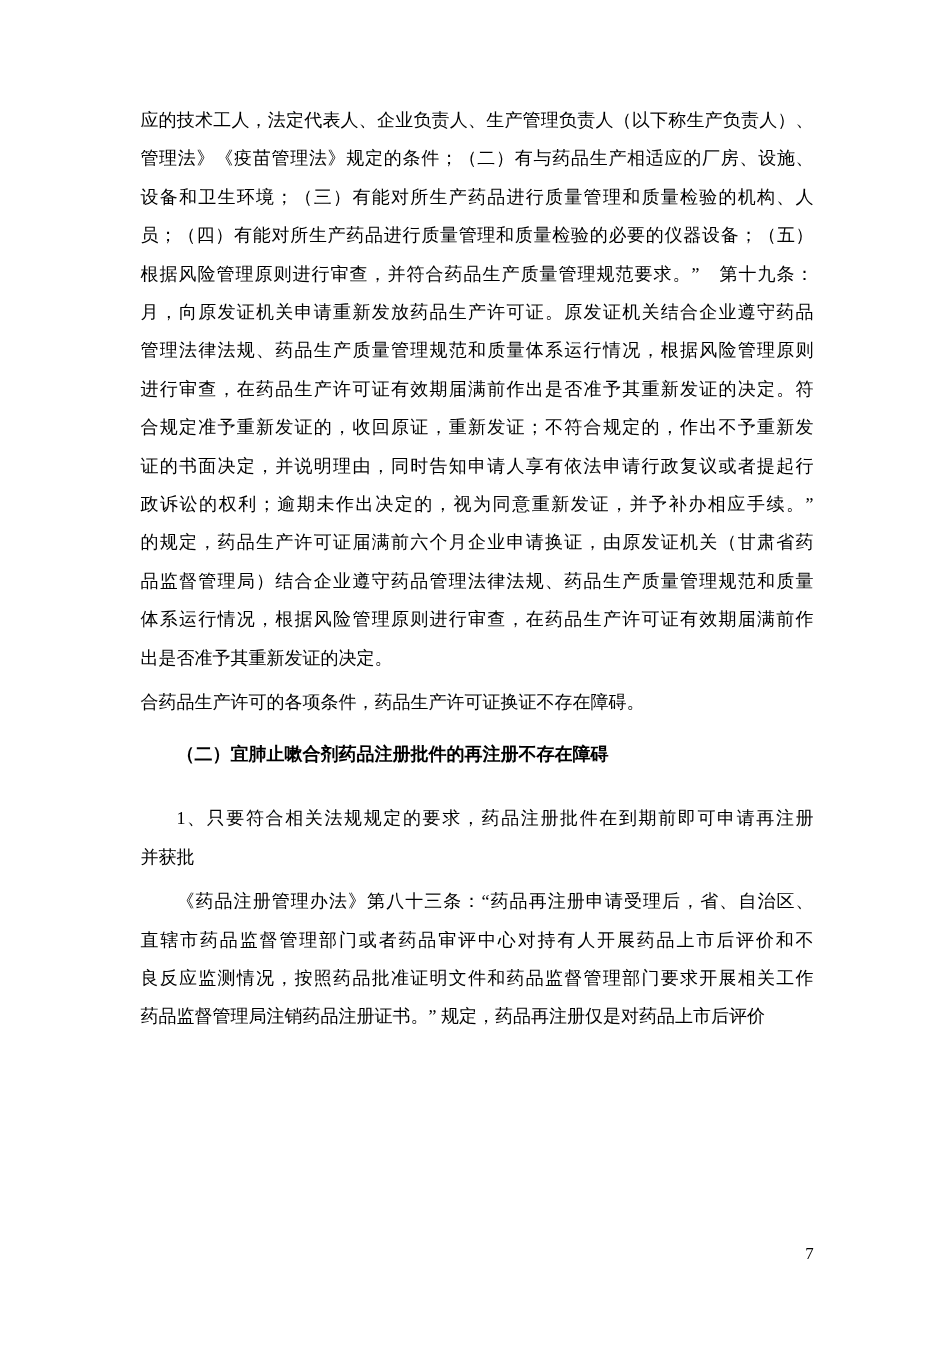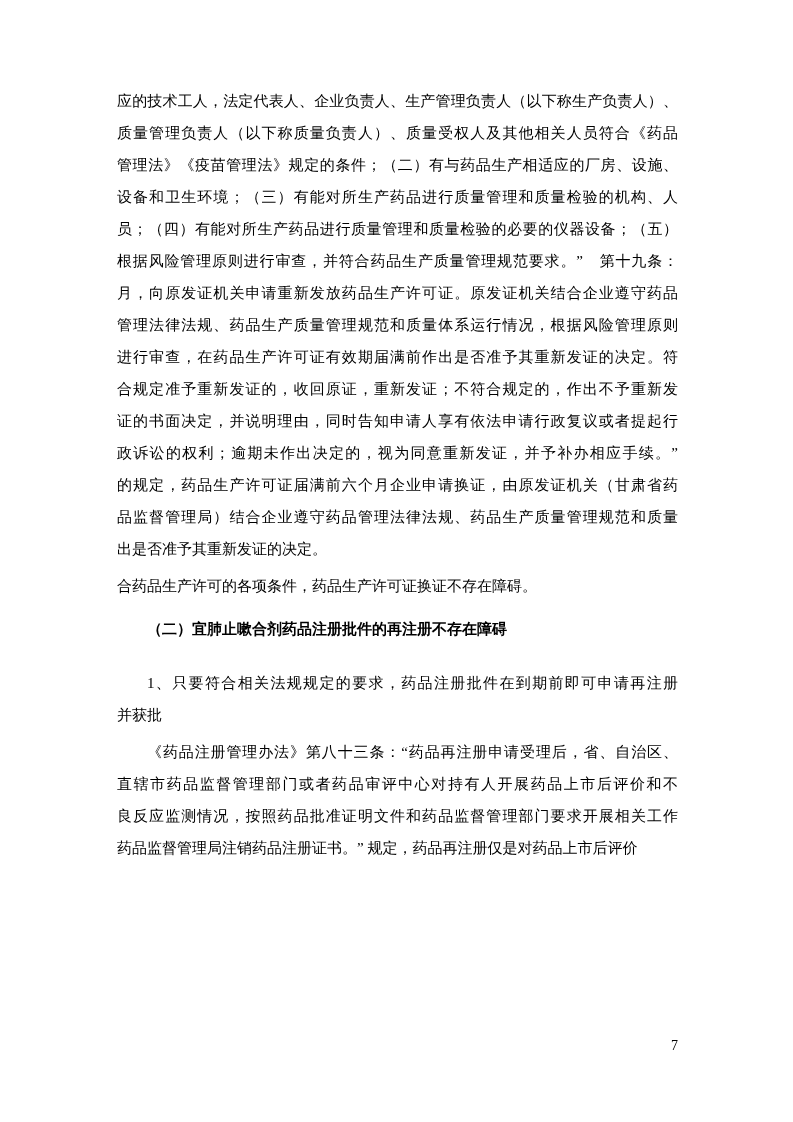--- a/index.html
+++ b/index.html
@@ -58,33 +58,33 @@
     color: #000000;
   }
 </style>
 </head>
 <body>
 
 <div class="page">
   <div class="body-text">
       <div class="para body">
         <div class="line first">应的技术工人，法定代表人、企业负责人、生产管理负责人（以下称生产负责人）、</div>
-        <div class="line">质量管理负责人（以下称质量负责人）、质量受权人及其他相关人员符合《药品</div>
         <div class="line">管理法》《疫苗管理法》规定的条件；（二）有与药品生产相适应的厂房、设施、</div>
         <div class="line">设备和卫生环境；（三）有能对所生产药品进行质量管理和质量检验的机构、人</div>
         <div class="line">员；（四）有能对所生产药品进行质量管理和质量检验的必要的仪器设备；（五）</div>
         <div class="line">根据风险管理原则进行审查，并符合药品生产质量管理规范要求。”　第十九条：</div>
         <div class="line">月，向原发证机关申请重新发放药品生产许可证。原发证机关结合企业遵守药品</div>
         <div class="line">管理法律法规、药品生产质量管理规范和质量体系运行情况，根据风险管理原则</div>
         <div class="line">进行审查，在药品生产许可证有效期届满前作出是否准予其重新发证的决定。符</div>
         <div class="line">合规定准予重新发证的，收回原证，重新发证；不符合规定的，作出不予重新发</div>
         <div class="line">证的书面决定，并说明理由，同时告知申请人享有依法申请行政复议或者提起行</div>
         <div class="line">政诉讼的权利；逾期未作出决定的，视为同意重新发证，并予补办相应手续。”</div>
         <div class="line">的规定，药品生产许可证届满前六个月企业申请换证，由原发证机关（甘肃省药</div>
         <div class="line">品监督管理局）结合企业遵守药品管理法律法规、药品生产质量管理规范和质量</div>
+        <div class="line">体系运行情况，根据风险管理原则进行审查，在药品生产许可证有效期届满前作</div>
         <div class="line last">出是否准予其重新发证的决定。</div>
       </div>
       <div class="para body indent">
         <div class="line last">合药品生产许可的各项条件，药品生产许可证换证不存在障碍。</div>
       </div>
       <div class="para heading indent">
         <div class="line first last">（二）宜肺止嗽合剂药品注册批件的再注册不存在障碍</div>
       </div>
       <div class="para body indent">
         <div class="line first">1、只要符合相关法规规定的要求，药品注册批件在到期前即可申请再注册</div>

